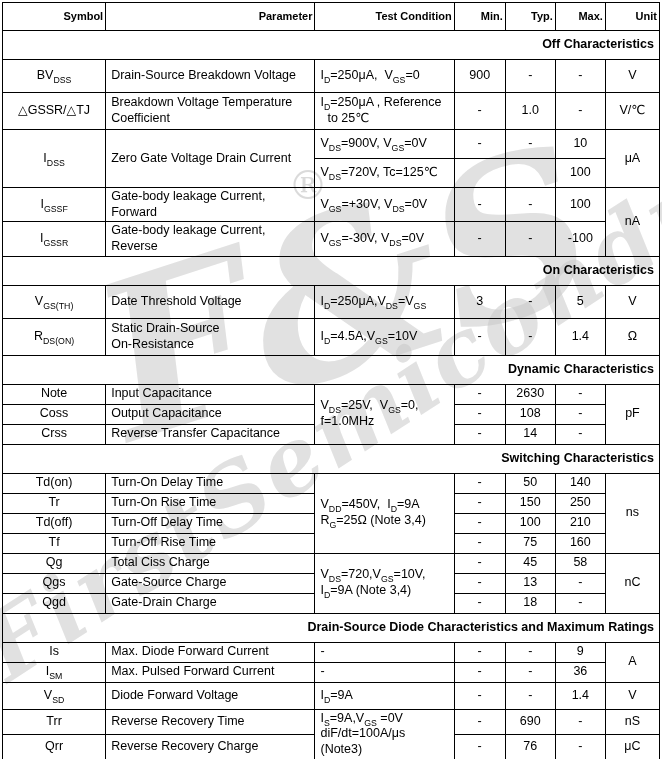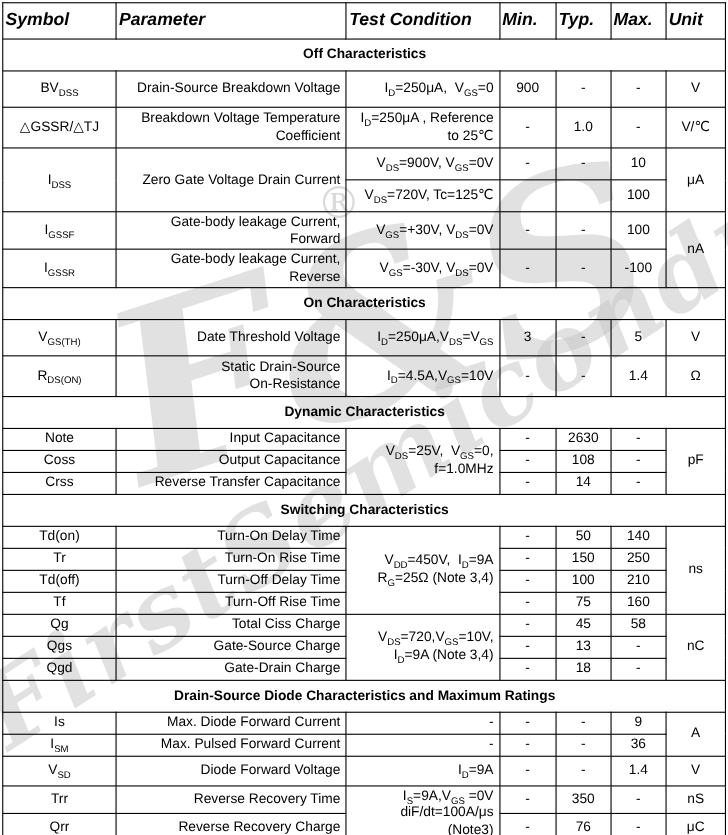--- a/index.html
+++ b/index.html
@@ -14,24 +14,24 @@
   .wm-monogram{position:absolute;left:95px;top:185px;
            font-family:"DejaVu Serif",serif;font-style:italic;font-weight:bold;
            font-size:215px;color:#bdbdbd;opacity:.45;transform:rotate(-18deg);line-height:1;}
   .wm-reg{position:absolute;left:288px;top:162px;font-size:40px;color:#c3c3c3;opacity:.6;
            font-family:"DejaVu Serif",serif;}
   
   table.spec{position:relative;z-index:1;border-collapse:collapse;table-layout:fixed;
              width:658px;margin:2px;background:transparent;}
   .spec th,.spec td{border:1.5px solid #000;background:transparent;
              font-size:12.5px;line-height:1.25;padding:1px 5px;overflow:hidden;}
-  .spec th{font-weight:bold;text-align:left;font-size:16px;padding:6px 2px;font-style:italic;}
+  .spec th{font-weight:bold;text-align:right;font-size:11px;padding:6px 2px;}
   td.c{text-align:center;}
-  td.l{text-align:right;}
-  tr.section td{font-weight:bold;font-size:12.5px;text-align:center;padding-left:6px;}
+  td.l{text-align:left;}
+  tr.section td{font-weight:bold;font-size:12.5px;text-align:right;padding-left:6px;}
   sub{font-size:0.7em;line-height:0;}
 </style>
 </head>
 <body>
 
 <div class="page">
 
   <div class="watermark">
     <div class="wm-monogram">F&amp;S</div>
     <div class="wm-reg">®</div>
@@ -259,21 +259,21 @@
         <td class="c">-</td>
         <td class="c">1.4</td>
         <td class="c">V</td>
       </tr>
 
       <tr style="height:25px">
         <td class="c">Trr</td>
         <td class="l">Reverse Recovery Time</td>
         <td class="l" rowspan="2">I<sub>S</sub>=9A,V<sub>GS</sub> =0V<br>diF/dt=100A/μs<br>(Note3)</td>
         <td class="c">-</td>
-        <td class="c">350</td>
+        <td class="c">690</td>
         <td class="c">-</td>
         <td class="c">nS</td>
       </tr>
       <tr style="height:25px">
         <td class="c">Qrr</td>
         <td class="l">Reverse Recovery Charge</td>
         <td class="c">-</td>
         <td class="c">76</td>
         <td class="c">-</td>
         <td class="c">μC</td>

